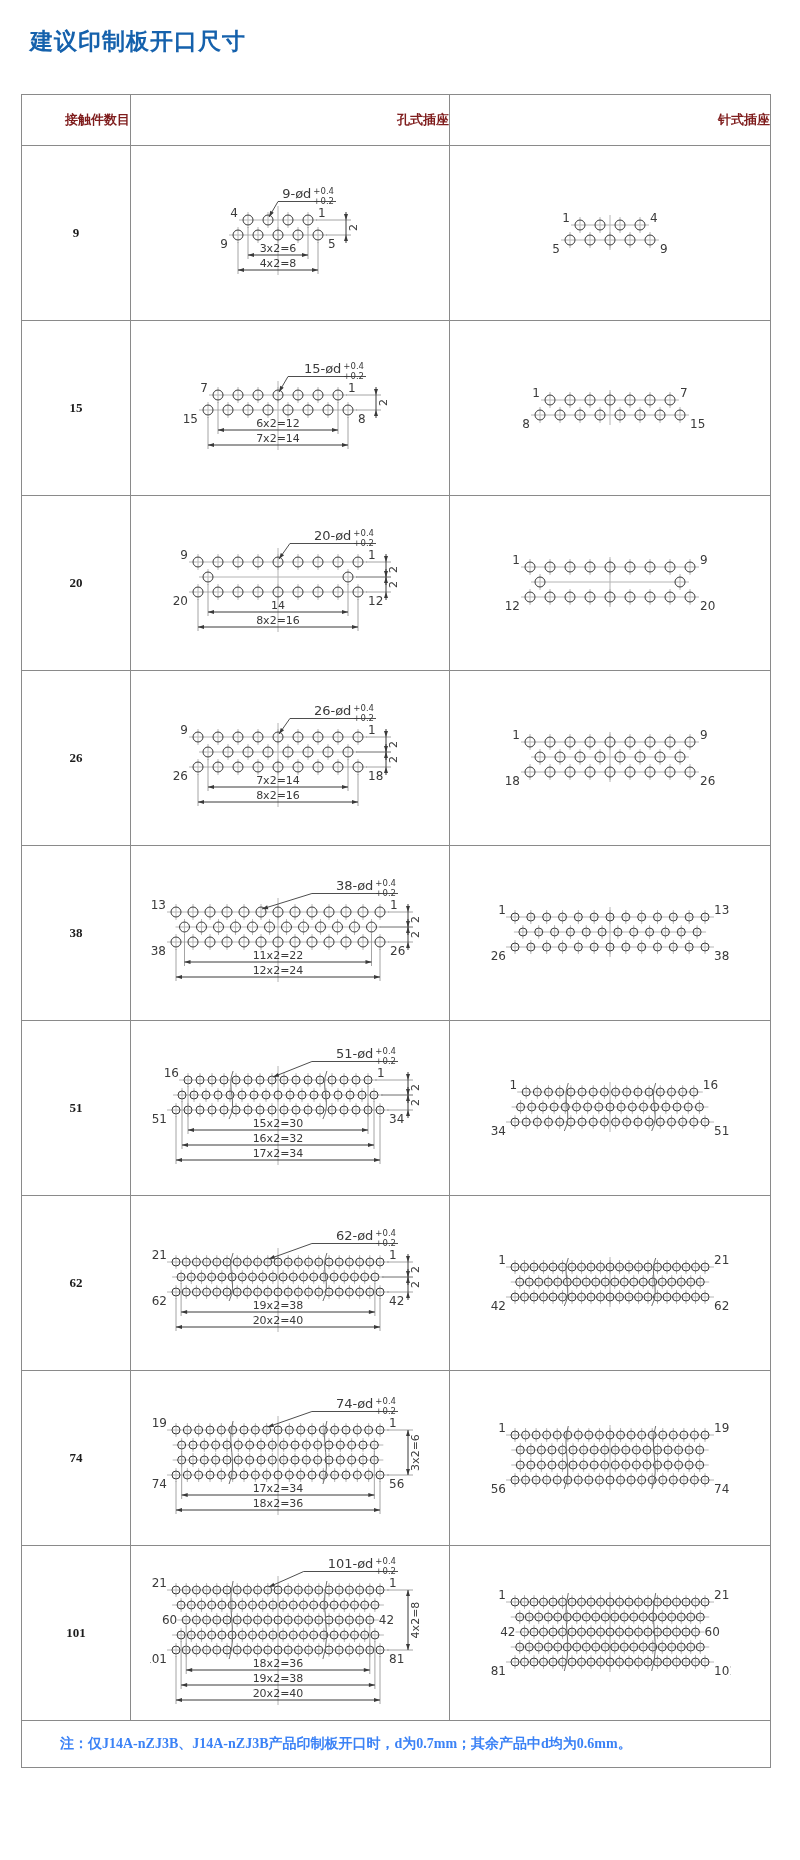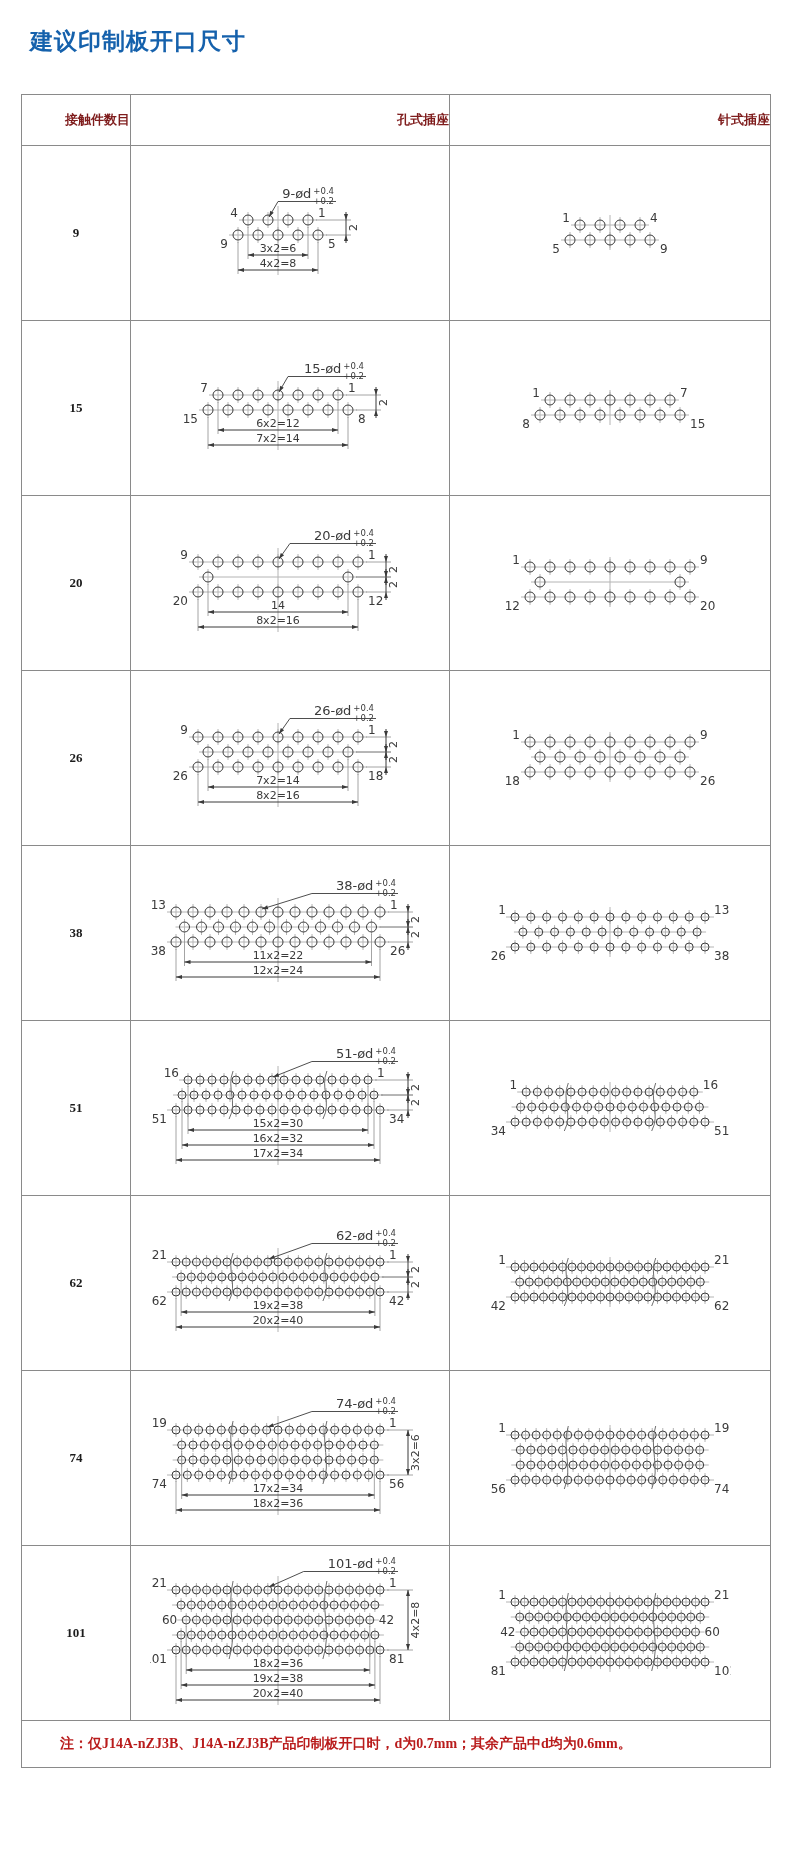--- a/index.html
+++ b/index.html
@@ -35,21 +35,21 @@
   }
   tr.data{height:175px;}
   td.draw{
     text-align:center;
     vertical-align:middle;
   }
   td.draw svg{vertical-align:middle;}
   tr.noterow td{
     height:46px;
     font:bold 14px "Liberation Serif",serif;
-    color:#b91c1c;
+    color:#3b82f6;
     text-align:left;
     padding-left:38px;
   }
   svg text{font-family:"DejaVu Sans",sans-serif;}
 </style>
 </head>
 <body>
 
 <h1 class="page-title" style="color: rgb(21, 97, 172);">建议印制板开口尺寸</h1>
 

